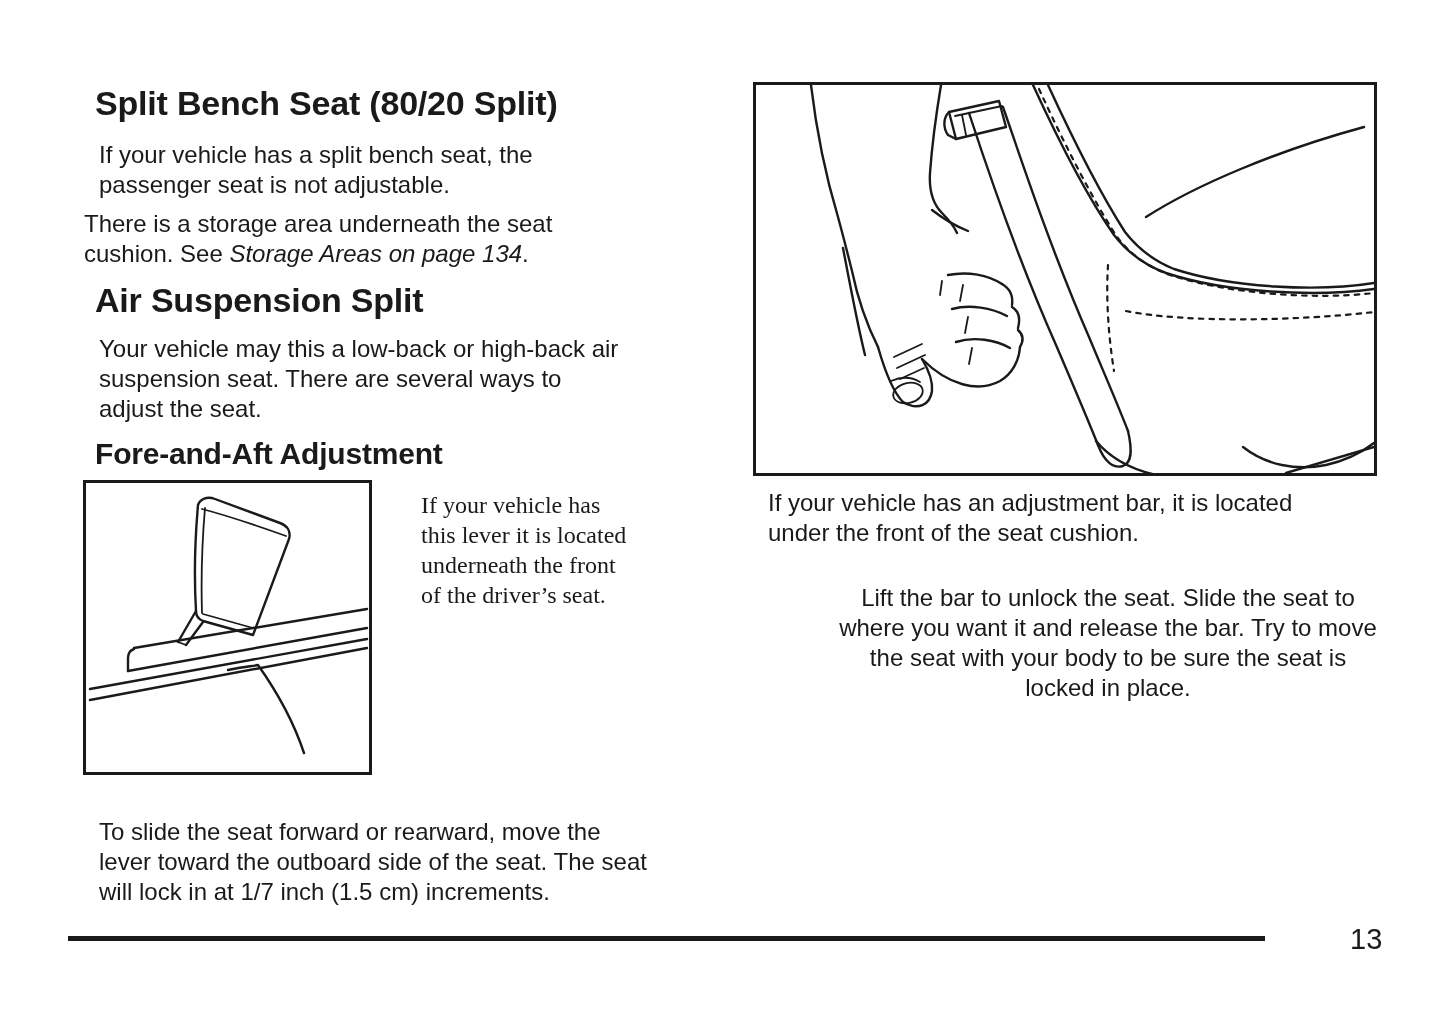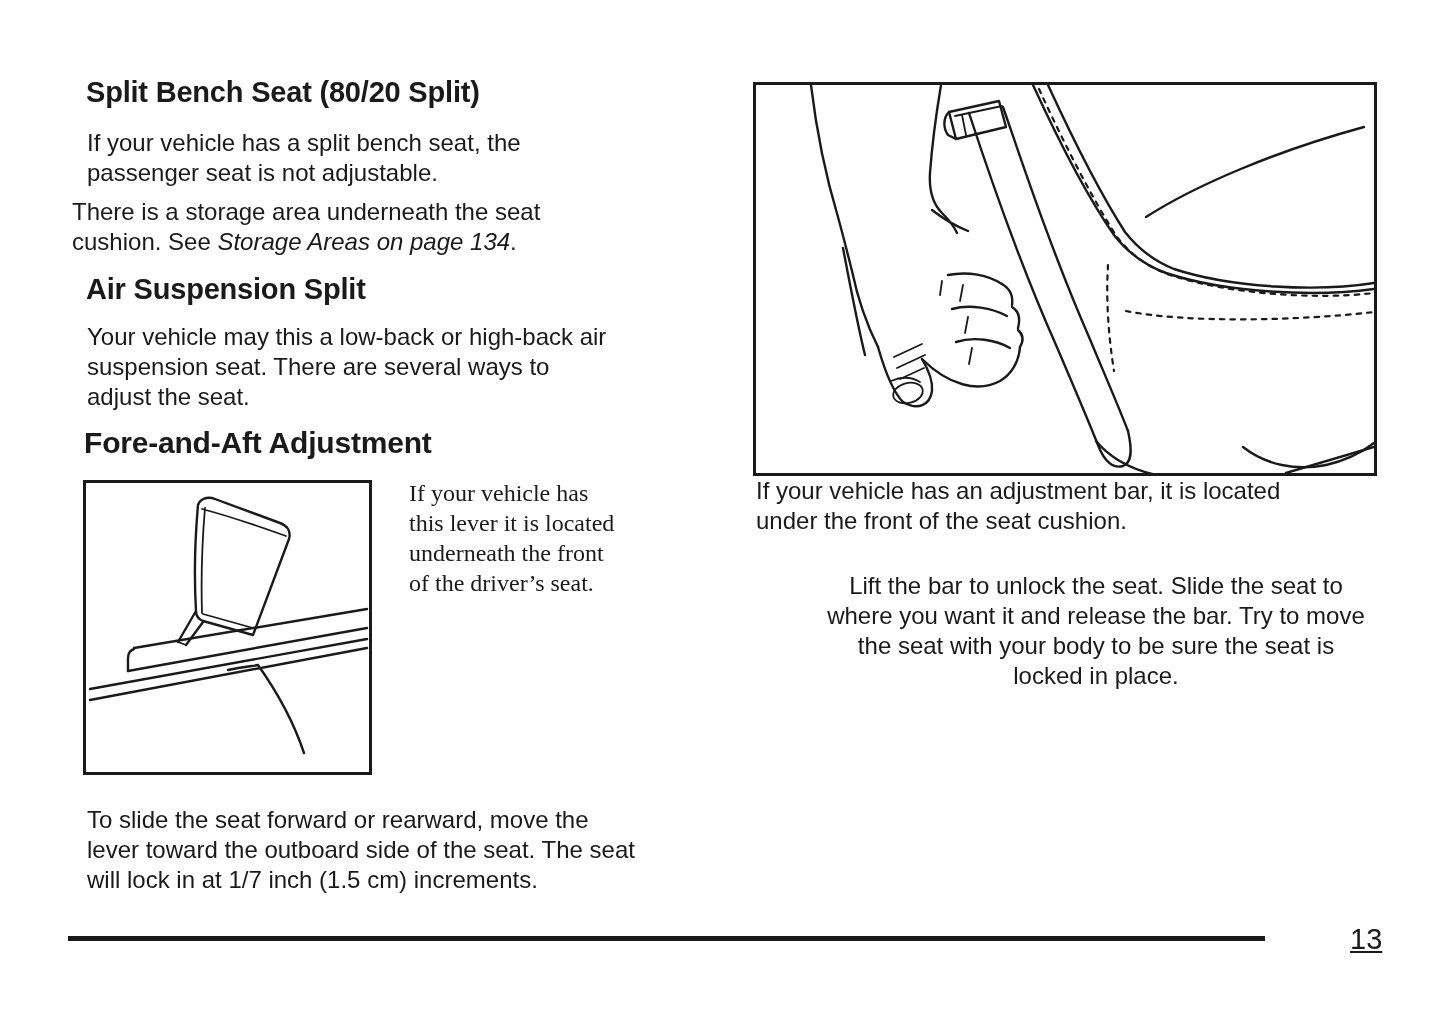--- a/index.html
+++ b/index.html
@@ -5,23 +5,23 @@
   html,body{margin:0;padding:0;}
   body{
     width:1445px;height:1019px;
     background:#ffffff;
     font-family:"Liberation Sans", sans-serif;
     color:#1a1a1a;
     position:relative;
     overflow:hidden;
   }
   .abs{position:absolute;}
-  h1,h2{font-size:29px;font-weight:bold;margin:3px;line-height:1.05;letter-spacing:-0.2px;}
-  h3{font-size:30px;font-weight:bold;margin:1px;line-height:1.05;letter-spacing:-0.2px;}
-  p{margin:4px;font-size:24px;line-height:30px;white-space:pre-line;}
+  h1,h2{font-size:34px;font-weight:bold;margin:12px;line-height:1.05;letter-spacing:-0.2px;}
+  h3{font-size:30px;font-weight:bold;margin:12px;line-height:1.05;letter-spacing:-0.2px;}
+  p{margin:16px;font-size:24px;line-height:30px;white-space:pre-line;}
   .ref-italic{font-style:italic;}
   figure{margin:0;background:#ffffff;border:3px solid #1a1a1a;box-sizing:border-box;}
   figure svg{display:block;width:100%;height:100%;}
   .ln{fill:none;stroke:#1a1a1a;stroke-width:2.4;stroke-linecap:round;stroke-linejoin:round;}
   .ln-thin{fill:none;stroke:#1a1a1a;stroke-width:1.8;stroke-linecap:round;stroke-linejoin:round;}
   .ln-dash{fill:none;stroke:#1a1a1a;stroke-width:2.2;stroke-dasharray:4.5 6;stroke-linecap:round;}
   .footer-rule{background:#1a1a1a;height:5px;}
   .page-number{font-size:29px;line-height:1;}
 </style>
 </head>
@@ -131,15 +131,15 @@
   <p class="abs" style="left:752px;top:472px;width:680px;">If your vehicle has an adjustment bar, it is located
 under the front of the seat cushion.</p>
 
   <p class="abs" style="left:752px;top:567px;width:680px;text-align:center;">Lift the bar to unlock the seat. Slide the seat to
 where you want it and release the bar. Try to move
 the seat with your body to be sure the seat is
 locked in place.</p>
 
   <div class="abs footer-rule" style="left:68px;top:936px;width:1197px;"></div>
 
-  <span class="abs page-number" style="left:1350px;top:925px;text-decoration:underline;">13</span>
+  <span class="abs page-number" style="left:1350px;top:925px;">13</span>
 
 </main>
 
 </body></html>

